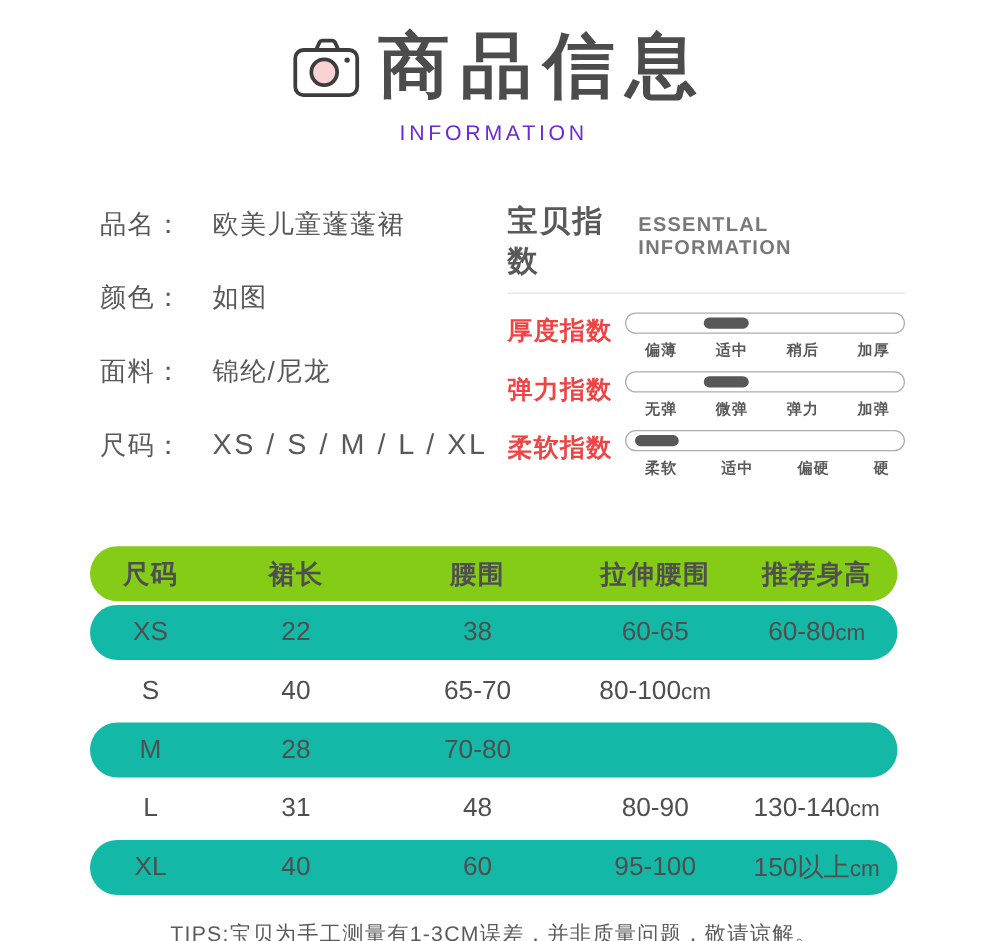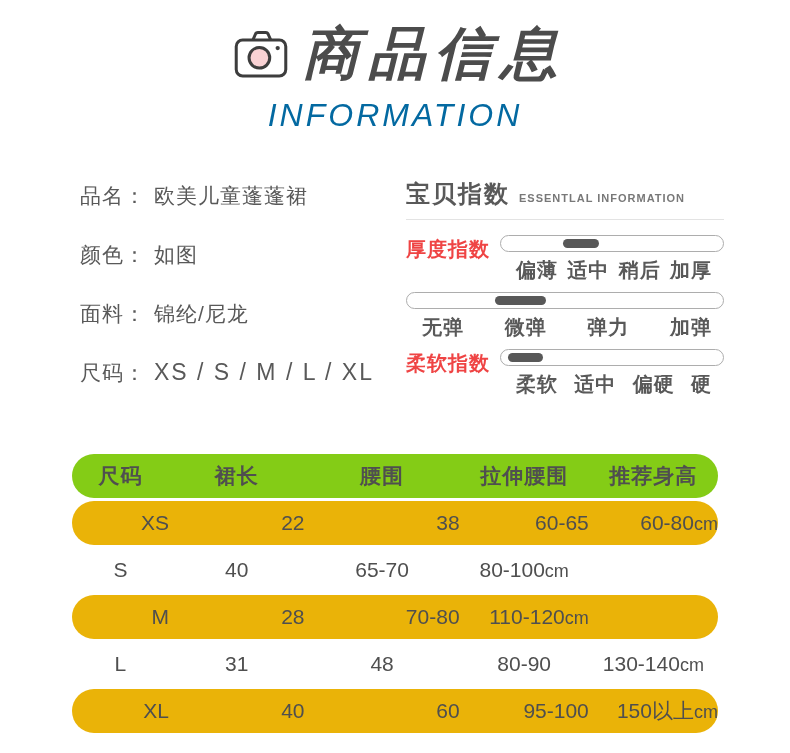--- a/index.html
+++ b/index.html
@@ -6,64 +6,64 @@
   html, body { width: 790px; height: 753px; }
   body {
     background: #ffffff;
     font-family: "Liberation Sans", "DejaVu Sans", sans-serif;
     color: #595959;
     overflow: hidden;
   }
 
   
   .header { padding-top: 24px; text-align: center; }
-  .title-row { display: flex; justify-content: center; align-items: center; gap: 14px; font-style: italic; }
+  .title-row { display: flex; justify-content: center; align-items: center; gap: 14px; }
   .camera-svg { width: 56px; height: 52px; flex: none; }
   .page-title {
     font-size: 57px; font-weight: 700; color: #4c4c4c;
     letter-spacing: 9px; line-height: 1.05; margin-right: -9px;
   }
-  .subtitle { margin-top: 13px; font-size: 32px; color: #0369a1; letter-spacing: 3px; font-style: italic; }
+  .subtitle { margin-top: 13px; font-size: 17px; color: #6d28d9; letter-spacing: 3px; }
 
   
   .content { display: flex; margin-top: 42px; padding: 0 66px 0 80px; }
   .details { width: 326px; flex: none; padding-top: 6px; }
   .detail-row { font-size: 21px; color: #595959; margin-bottom: 31px; letter-spacing: 1px; }
-  .detail-row .d-label { margin-right: 8px; }
+  .detail-row .d-label { margin-right: 24px; }
   .detail-row:last-child .d-value { font-size: 23px; letter-spacing: 2px; }
 
   .index-panel { flex: 1; padding-top: 2px; font-weight: bold; }
   .index-header { display: flex; align-items: baseline; gap: 9px; }
   .index-title { font-size: 24px; color: #595959; letter-spacing: 2px; }
-  .index-subtitle { font-size: 11px; color: #787878; letter-spacing: 1px; }
+  .index-subtitle { font-size: 16px; color: #787878; letter-spacing: 1px; }
   .index-divider { border-bottom: 1px solid #e3e3e3; margin-top: 9px; margin-bottom: 15px; }
 
   .slider-block { display: flex; margin-bottom: 8px; }
   .slider-label { width: 94px; flex: none; font-size: 20px; color: #ef4444; letter-spacing: 1px; padding-top: 1px; }
   .slider-body { flex: 1; }
   .slider-track {
     position: relative; height: 17px;
     border: 1px solid #adadad; border-radius: 10px; background: #fff;
   }
   .slider-fill { position: absolute; top: 3px; height: 9px; border-radius: 5px; background: #585858; }
   .slider-ticks {
     display: flex; justify-content: space-between;
-    font-size: 20px; color: #595959; padding: 5px 12px 0 16px; letter-spacing: 1px;
+    font-size: 12px; color: #595959; padding: 5px 12px 0 16px; letter-spacing: 1px;
   }
 
   
   .size-table { margin: 36px 72px 0; }
   .t-row {
     display: grid; grid-template-columns: 15% 21% 24% 20% 20%;
     align-items: center; text-align: center;
     height: 44px; border-radius: 23px; margin-bottom: 3px;
     font-size: 21px; color: #4f4f4f;
   }
   .t-head { background: #84cc16; font-weight: 700; letter-spacing: 1px; }
-  .t-row.alt { background: #eab308; text-align: right; }
+  .t-row.alt { background: #14b8a6; }
   .unit { font-size: 18px; }
 
   
   .tips { text-align: center; font-size: 17px; color: #5a5a5a; margin-top: 20px; letter-spacing: 1px; }
 </style>
 </head>
 <body>
 
 <div class="header">
   <div class="title-row">
@@ -101,20 +101,21 @@
             </div>
             <div class="slider-ticks">
               <span>偏薄</span>
               <span>适中</span>
               <span>稍后</span>
               <span>加厚</span>
             </div>
           </div>
         </div>
         <div class="slider-block">
+          <div class="slider-label">弹力指数</div>
           <div class="slider-body">
             <div class="slider-track">
               <div class="slider-fill" style="left: 28%; width: 16%;"></div>
             </div>
             <div class="slider-ticks">
               <span>无弹</span>
               <span>微弹</span>
               <span>弹力</span>
               <span>加弹</span>
             </div>
@@ -156,21 +157,20 @@
     <div class="t-row">
       <span>S</span>
       <span>40</span>
       <span>65-70</span>
       <span>80-100<span class="unit">cm</span></span>
     </div>
     <div class="t-row alt">
       <span>M</span>
       <span>28</span>
       <span>70-80</span>
-      <span>110-120<span class="unit">cm</span></span>
     </div>
     <div class="t-row">
       <span>L</span>
       <span>31</span>
       <span>48</span>
       <span>80-90</span>
       <span>130-140<span class="unit">cm</span></span>
     </div>
     <div class="t-row alt">
       <span>XL</span>

